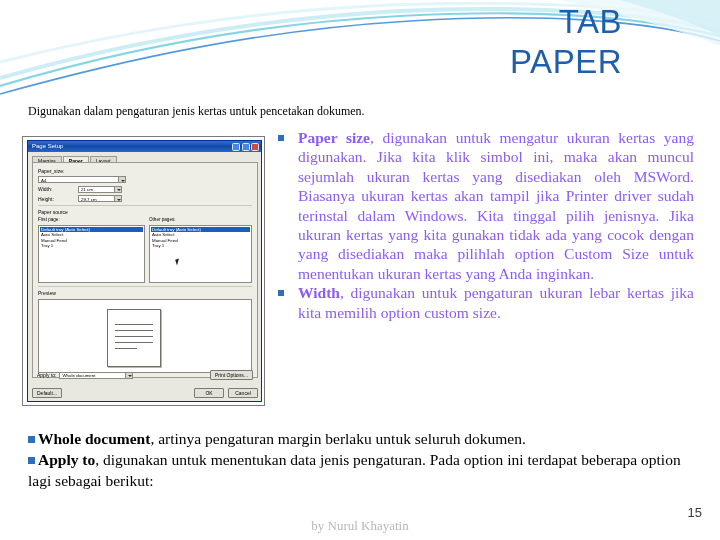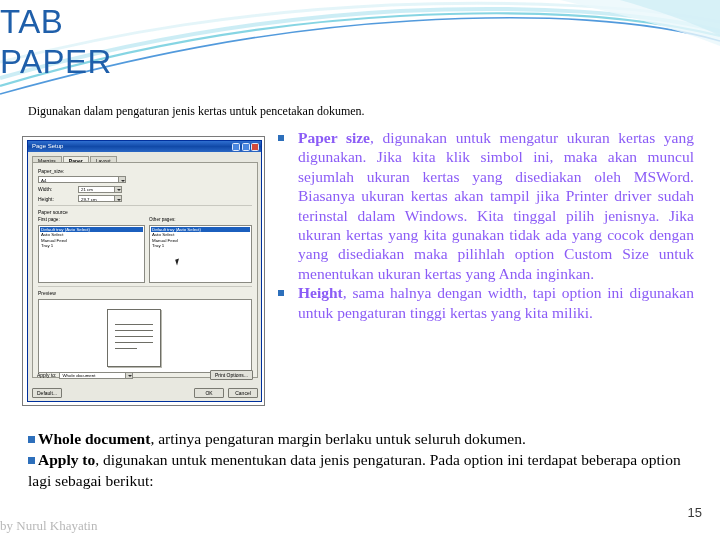--- a/index.html
+++ b/index.html
@@ -24,21 +24,21 @@
     overflow: hidden;
     pointer-events: none;
   }
 
   
   .title-block {
     position: absolute;
     top: 2px;
     left: 0;
     width: 622px;
-    text-align: left;
+    text-align: right;
     font-family: "Liberation Sans", sans-serif;
     font-size: 33px;
     line-height: 40px;
     color: #1f5faa;
     letter-spacing: 0.5px;
     z-index: 4;
   }
 
   
   .intro {
@@ -267,21 +267,21 @@
     margin-right: 3px;
     vertical-align: 1px;
   }
 
   
   .footer-credit {
     position: absolute;
     bottom: 6px;
     left: 0;
     width: 720px;
-    text-align: left;
+    text-align: center;
     font-size: 13px;
     color: #b8b8b8;
   }
   .page-num {
     position: absolute;
     bottom: 20px;
     right: 18px;
     font-size: 13px;
     color: #3a3a3a;
     font-family: "Liberation Sans", sans-serif;
@@ -411,21 +411,21 @@
   </div>
 </div>
 
 <div class="bullets">
   <div class="bullet-item">
     <span class="sq"></span>
     <b>Paper size</b><span>, digunakan untuk mengatur ukuran kertas yang digunakan. Jika kita klik simbol ini, maka akan muncul sejumlah ukuran kertas yang disediakan oleh MSWord. Biasanya ukuran kertas akan tampil jika Printer driver sudah terinstal dalam Windows. Kita tinggal pilih jenisnya. Jika ukuran kertas yang kita gunakan tidak ada yang cocok dengan yang disediakan maka pilihlah option Custom Size untuk menentukan ukuran kertas yang Anda inginkan.</span>
   </div>
   <div class="bullet-item">
     <span class="sq"></span>
-    <b>Height</b><span>, sama halnya dengan width, tapi option ini digunakan untuk pengaturan tinggi kertas yang kita miliki.</span>
+    <b>Width</b><span>, digunakan untuk pengaturan ukuran lebar kertas jika kita memilih option custom size.</span>
   </div>
 </div>
 
 <div class="bottom-block">
   <div class="bline">
     <span class="sq"></span><b>Whole document</b><span>, artinya pengaturan margin berlaku untuk seluruh dokumen.</span>
   </div>
   <div class="bline">
     <span class="sq"></span><b>Apply to</b><span>, digunakan untuk menentukan data jenis pengaturan. Pada option ini terdapat beberapa option  lagi sebagai berikut:</span>
   </div>

